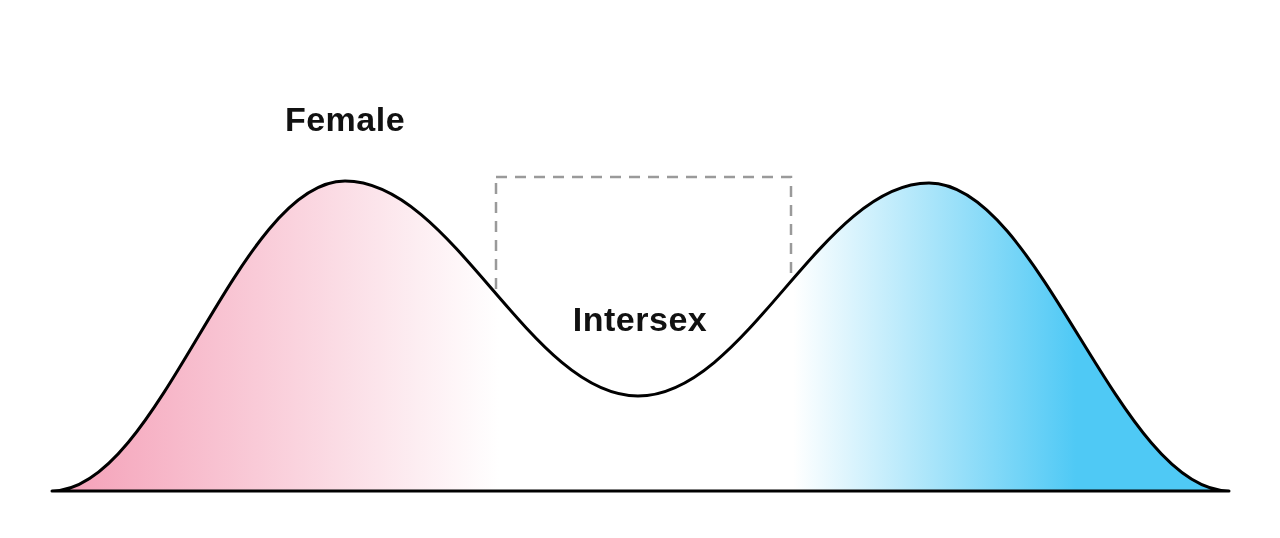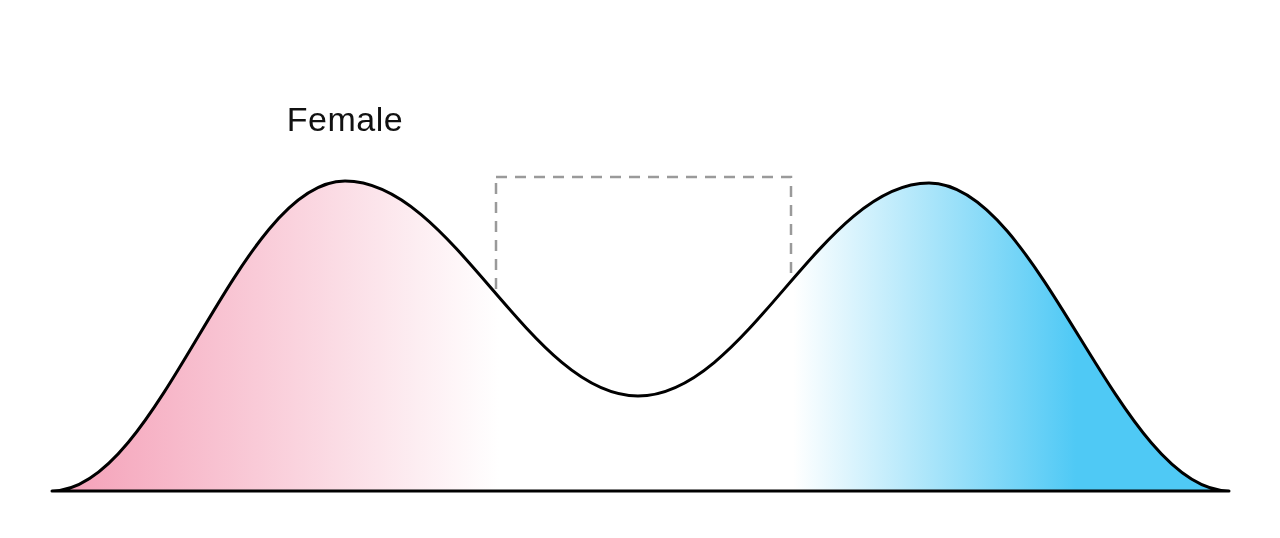--- a/index.html
+++ b/index.html
@@ -20,21 +20,21 @@
     inset: 0;
     width: 1280px;
     height: 538px;
     display: block;
   }
   .label {
     position: absolute;
     transform: translateX(-50%);
     font-family: "Liberation Sans", sans-serif;
     font-size: 34px;
-    font-weight: 400;
+    font-weight: 700;
     letter-spacing: 0.5px;
     color: #111111;
     white-space: nowrap;
     user-select: none;
   }
   .label-female { left: 345px; top: 100px; }
   .label-male   { left: 933px; top: 100px; }
   .label-intersex { left: 640px; top: 300px; }
 </style>
 </head>
@@ -59,14 +59,15 @@
              C 160 491 237 181 345 181
              C 453 181 530 396 638 396
              C 746 396 822 183 929 183
              C 1040 183 1119 491 1229 491
              Z" fill="url(#fillGrad)" stroke-width="3" stroke-linejoin="round" stroke-linecap="round" stroke="#000000"></path>
   </svg>
 
   <div class="label label-female">Female</div>
 
 
+  <div class="label label-intersex">Intersex</div>
 
 </div>
 
 </body></html>

